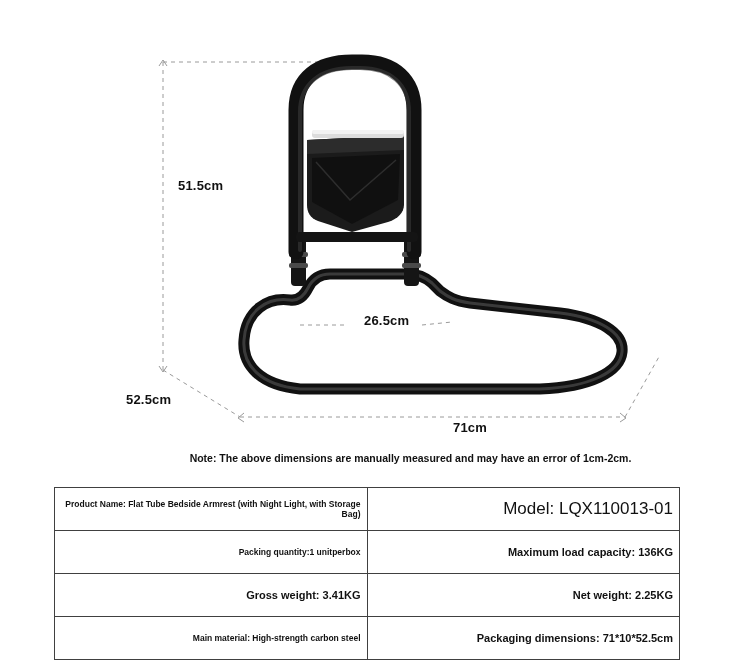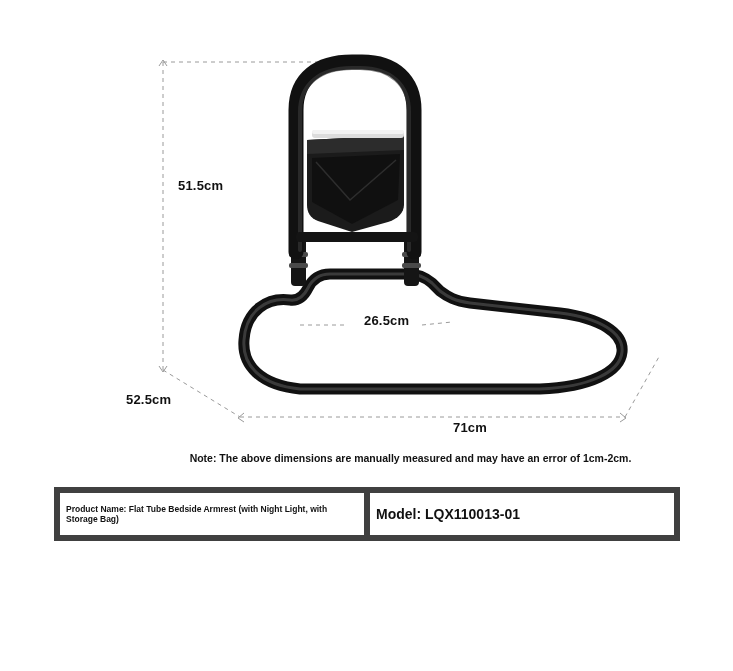--- a/index.html
+++ b/index.html
@@ -76,38 +76,38 @@
   
   #spec-table {
     position: absolute;
     left: 54px;
     top: 487px;
     width: 626px;
     border-collapse: collapse;
     table-layout: fixed;
   }
   #spec-table td {
-    border: 6px solid #404040;
+    border: 1px solid #404040;
     height: 38px;
     padding: 2px 6px;
-    text-align: left;
+    text-align: right;
     vertical-align: middle;
     color: #111;
   }
   .cell-sm {
     font-size: 8.5px;
     font-weight: bold;
   }
   .cell-md {
     font-size: 11px;
     font-weight: bold;
   }
   .cell-lg {
-    font-size: 14px;
-    font-weight: bold;
+    font-size: 17px;
+    font-weight: normal;
   }
 </style>
 </head>
 <body>
 
 <div id="page">
 
   <div id="diagram">
     <svg width="733" height="480" viewBox="0 0 733 480">
 
@@ -217,16 +217,28 @@
   </div>
 
   <div id="note">Note: The above dimensions are manually measured and may have an error of 1cm-2cm.</div>
 
   <table id="spec-table">
     <tbody>
       <tr>
         <td class="cell-sm">Product Name: Flat Tube Bedside Armrest (with Night Light, with Storage Bag)</td>
         <td class="cell-lg">Model: LQX110013-01</td>
       </tr>
+      <tr>
+        <td class="cell-sm">Packing quantity:1 unitperbox</td>
+        <td class="cell-md">Maximum load capacity: 136KG</td>
+      </tr>
+      <tr>
+        <td class="cell-md">Gross weight: 3.41KG</td>
+        <td class="cell-md">Net weight: 2.25KG</td>
+      </tr>
+      <tr>
+        <td class="cell-sm">Main material: High-strength carbon steel</td>
+        <td class="cell-md">Packaging dimensions: 71*10*52.5cm</td>
+      </tr>
     </tbody>
   </table>
 
 </div>
 
 </body></html>

